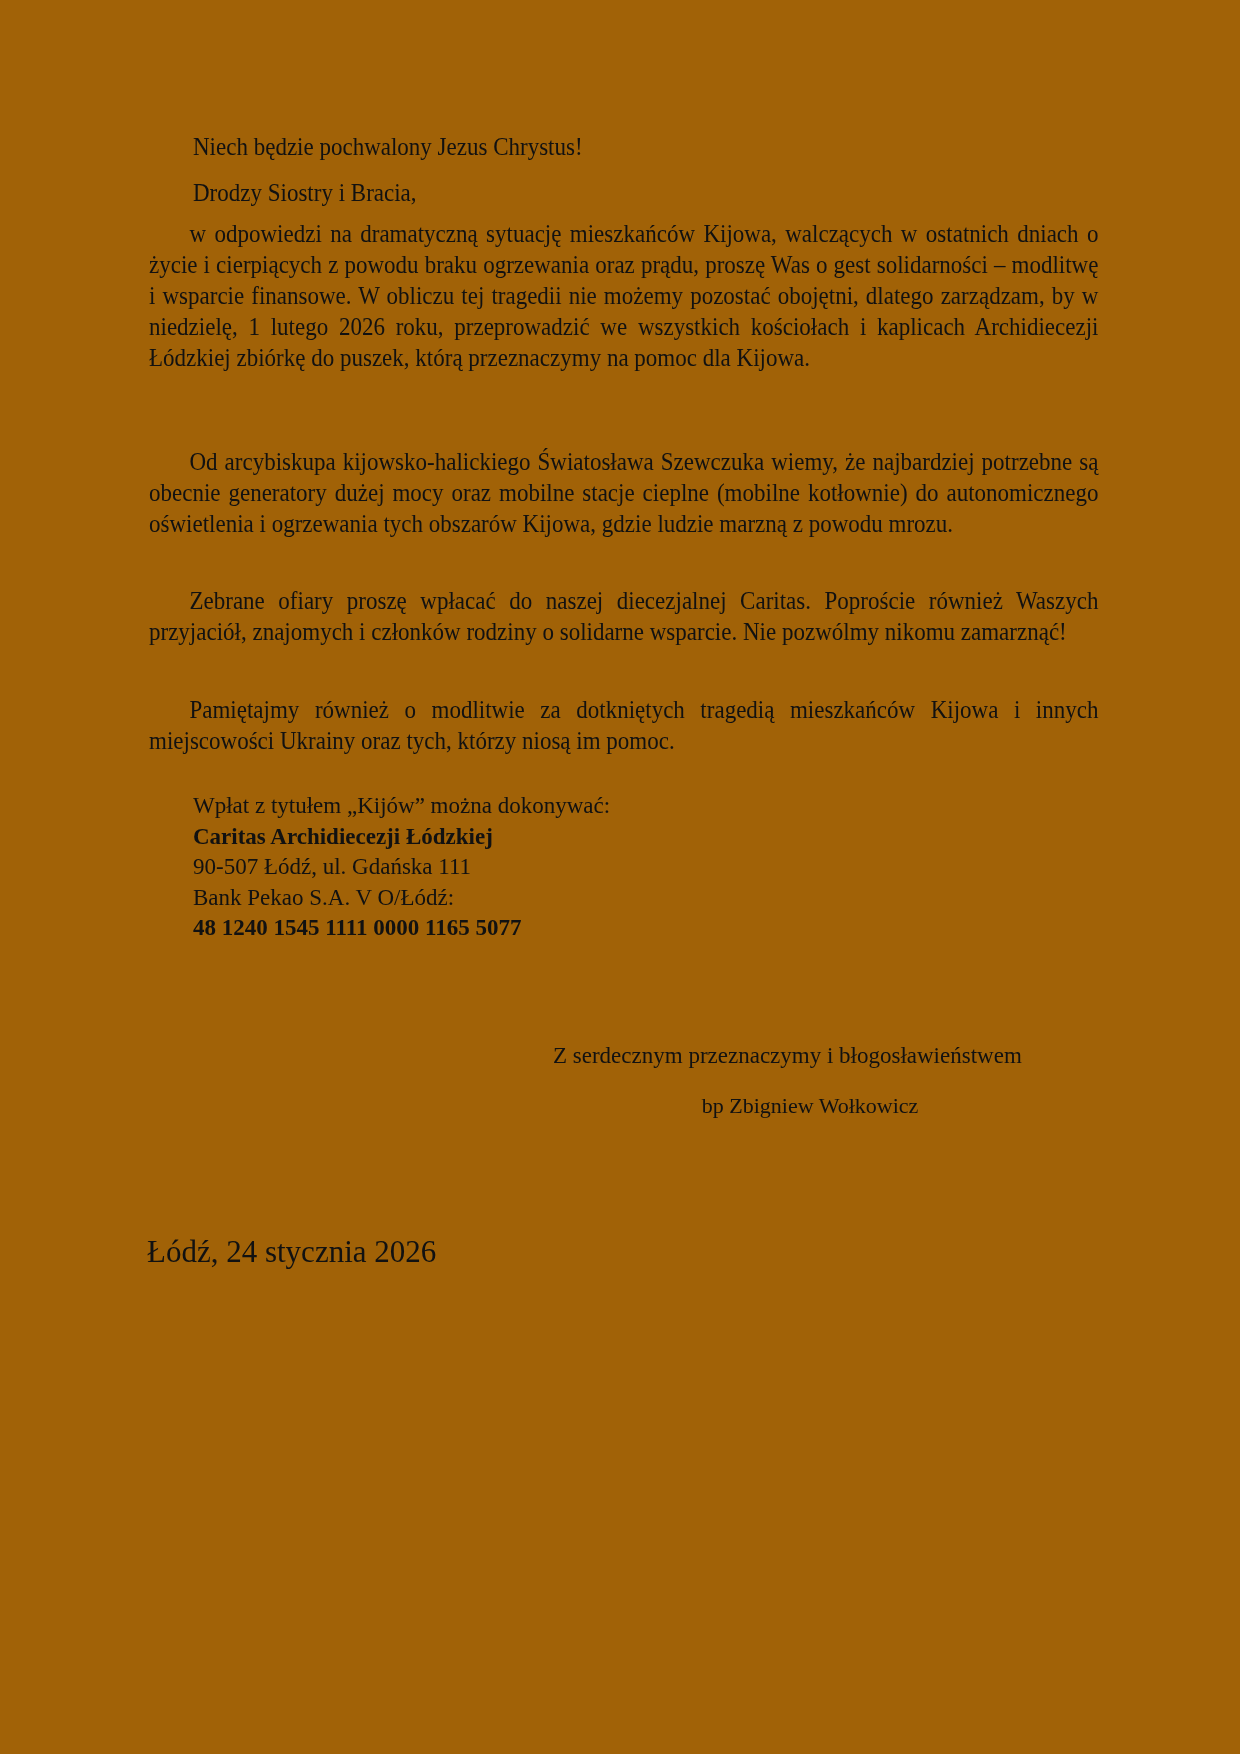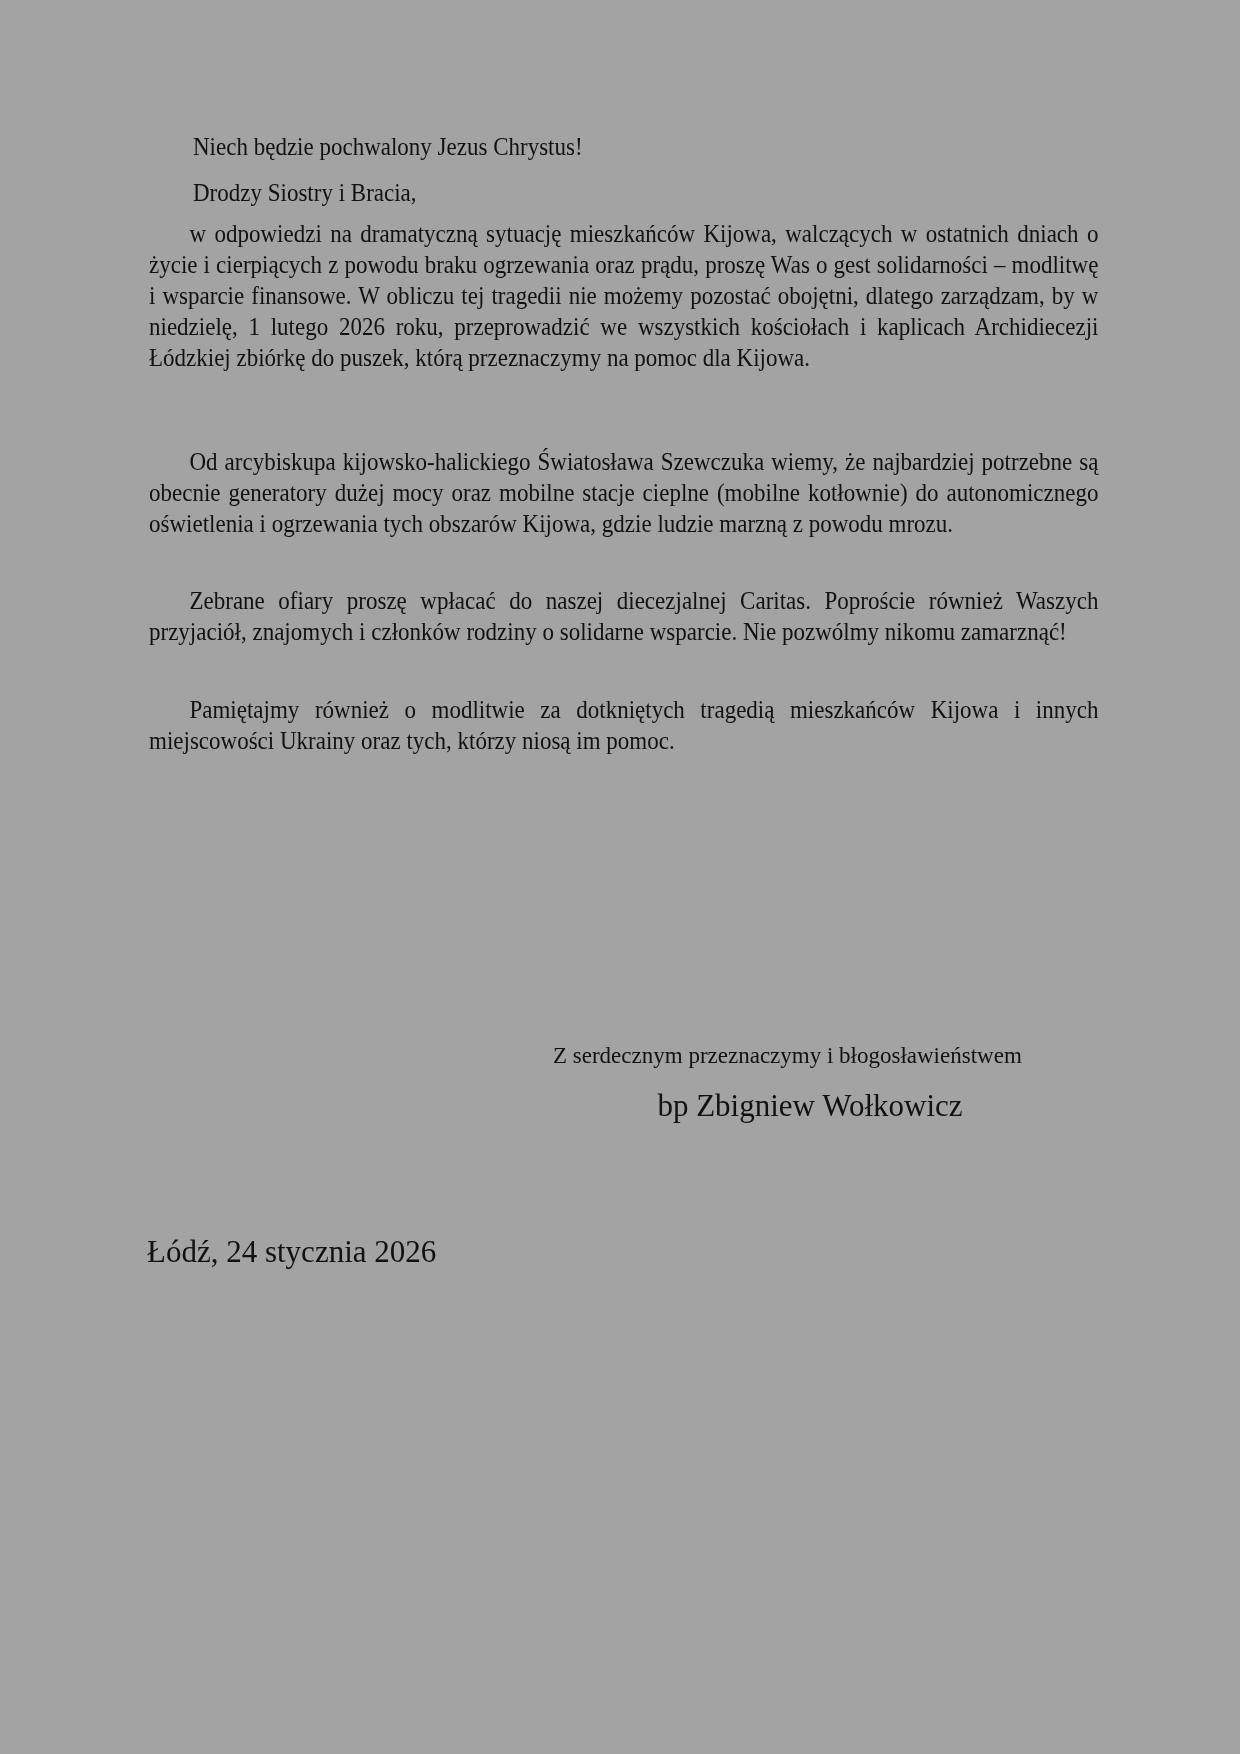--- a/index.html
+++ b/index.html
@@ -14,21 +14,21 @@
       overflow: hidden;
       font-family: "Liberation Serif", "DejaVu Serif", serif;
       color: #111111;
     }
     .page {
       position: absolute;
       left: 0;
       top: 0;
       width: 1240px;
       height: 1754px;
-      background: #a3a3a3;
+      background: #a16207;
     }
     .body-text {
       position: absolute;
       left: 149px;
       width: 950px;
       font-size: 25px;
       line-height: 31px;
       text-align: justify;
       transform: scaleX(0.92);
       transform-origin: left top;
@@ -66,21 +66,21 @@
       top: 1041px;
       font-size: 23px;
       line-height: 30px;
       white-space: nowrap;
     }
     .signature {
       position: absolute;
       left: 560px;
       width: 500px;
       top: 1091px;
-      font-size: 31px;
+      font-size: 22px;
       line-height: 30px;
       text-align: center;
     }
     .date-line {
       position: absolute;
       left: 147px;
       top: 1237px;
       font-size: 31px;
       line-height: 30px;
       white-space: nowrap;
@@ -103,20 +103,27 @@
   </div>
 
   <div class="body-text" style="top:585px;">
     <p class="para">Zebrane ofiary proszę wpłacać do naszej diecezjalnej Caritas. Poproście również Waszych przyjaciół, znajomych i członków rodziny o solidarne wsparcie. Nie pozwólmy nikomu zamarznąć!</p>
   </div>
 
   <div class="body-text" style="top:694px;">
     <p class="para">Pamiętajmy również o modlitwie za dotkniętych tragedią mieszkańców Kijowa i innych miejscowości Ukrainy oraz tych, którzy niosą im pomoc.</p>
   </div>
 
+  <div class="payment">
+    <div>Wpłat z tytułem „Kijów” można dokonywać:</div>
+    <div class="bold">Caritas Archidiecezji Łódzkiej</div>
+    <div>90-507 Łódź, ul. Gdańska 111</div>
+    <div>Bank Pekao S.A. V O/Łódź:</div>
+    <div class="bold">48 1240 1545 1111 0000 1165 5077</div>
+  </div>
 
   <div class="closing">Z serdecznym przeznaczymy i błogosławieństwem</div>
 
   <div class="signature">
     <div>bp Zbigniew Wołkowicz</div>
   </div>
 
   <div class="date-line">Łódź, 24 stycznia 2026</div>
 
 </div>

